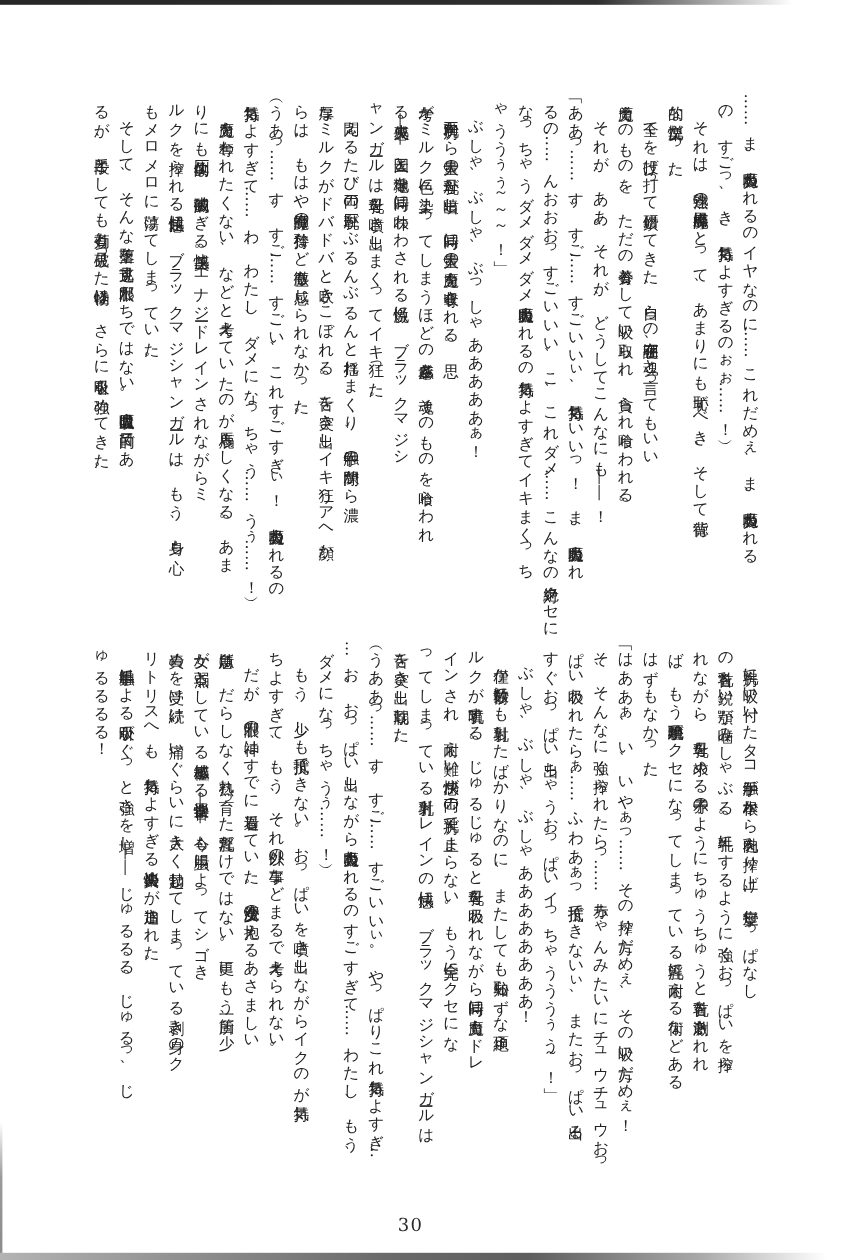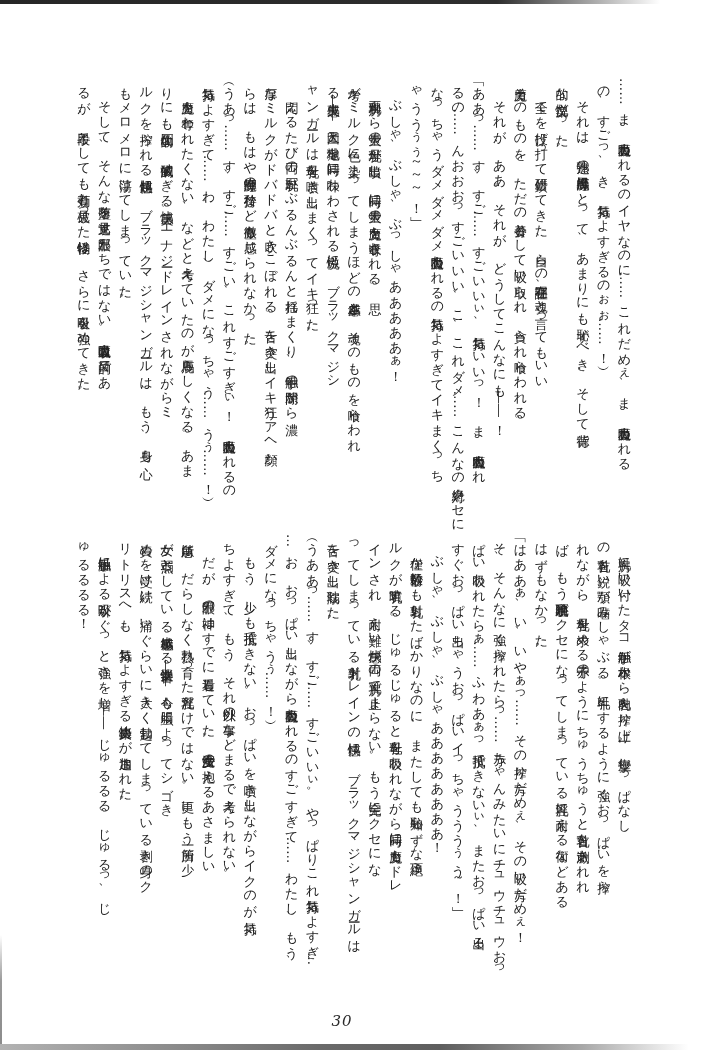--- a/index.html
+++ b/index.html
@@ -54,21 +54,20 @@
   }
   .page-number {
     position: absolute;
     bottom: 20px;
     left: 0;
     width: 684px;
     text-align: center;
     font-size: 15px;
     color: #2a2a2a;
     letter-spacing: 1px;
-    font-style: italic;
   }
 </style>
 </head>
 <body>
 
 <div class="page">
   <div class="edge-top"></div>
 
   <div class="vblock vblock-top">
       <div class="vline">……ま、魔力吸われるのイヤなのに……これだめぇ、ま、魔力吸われる</div>

